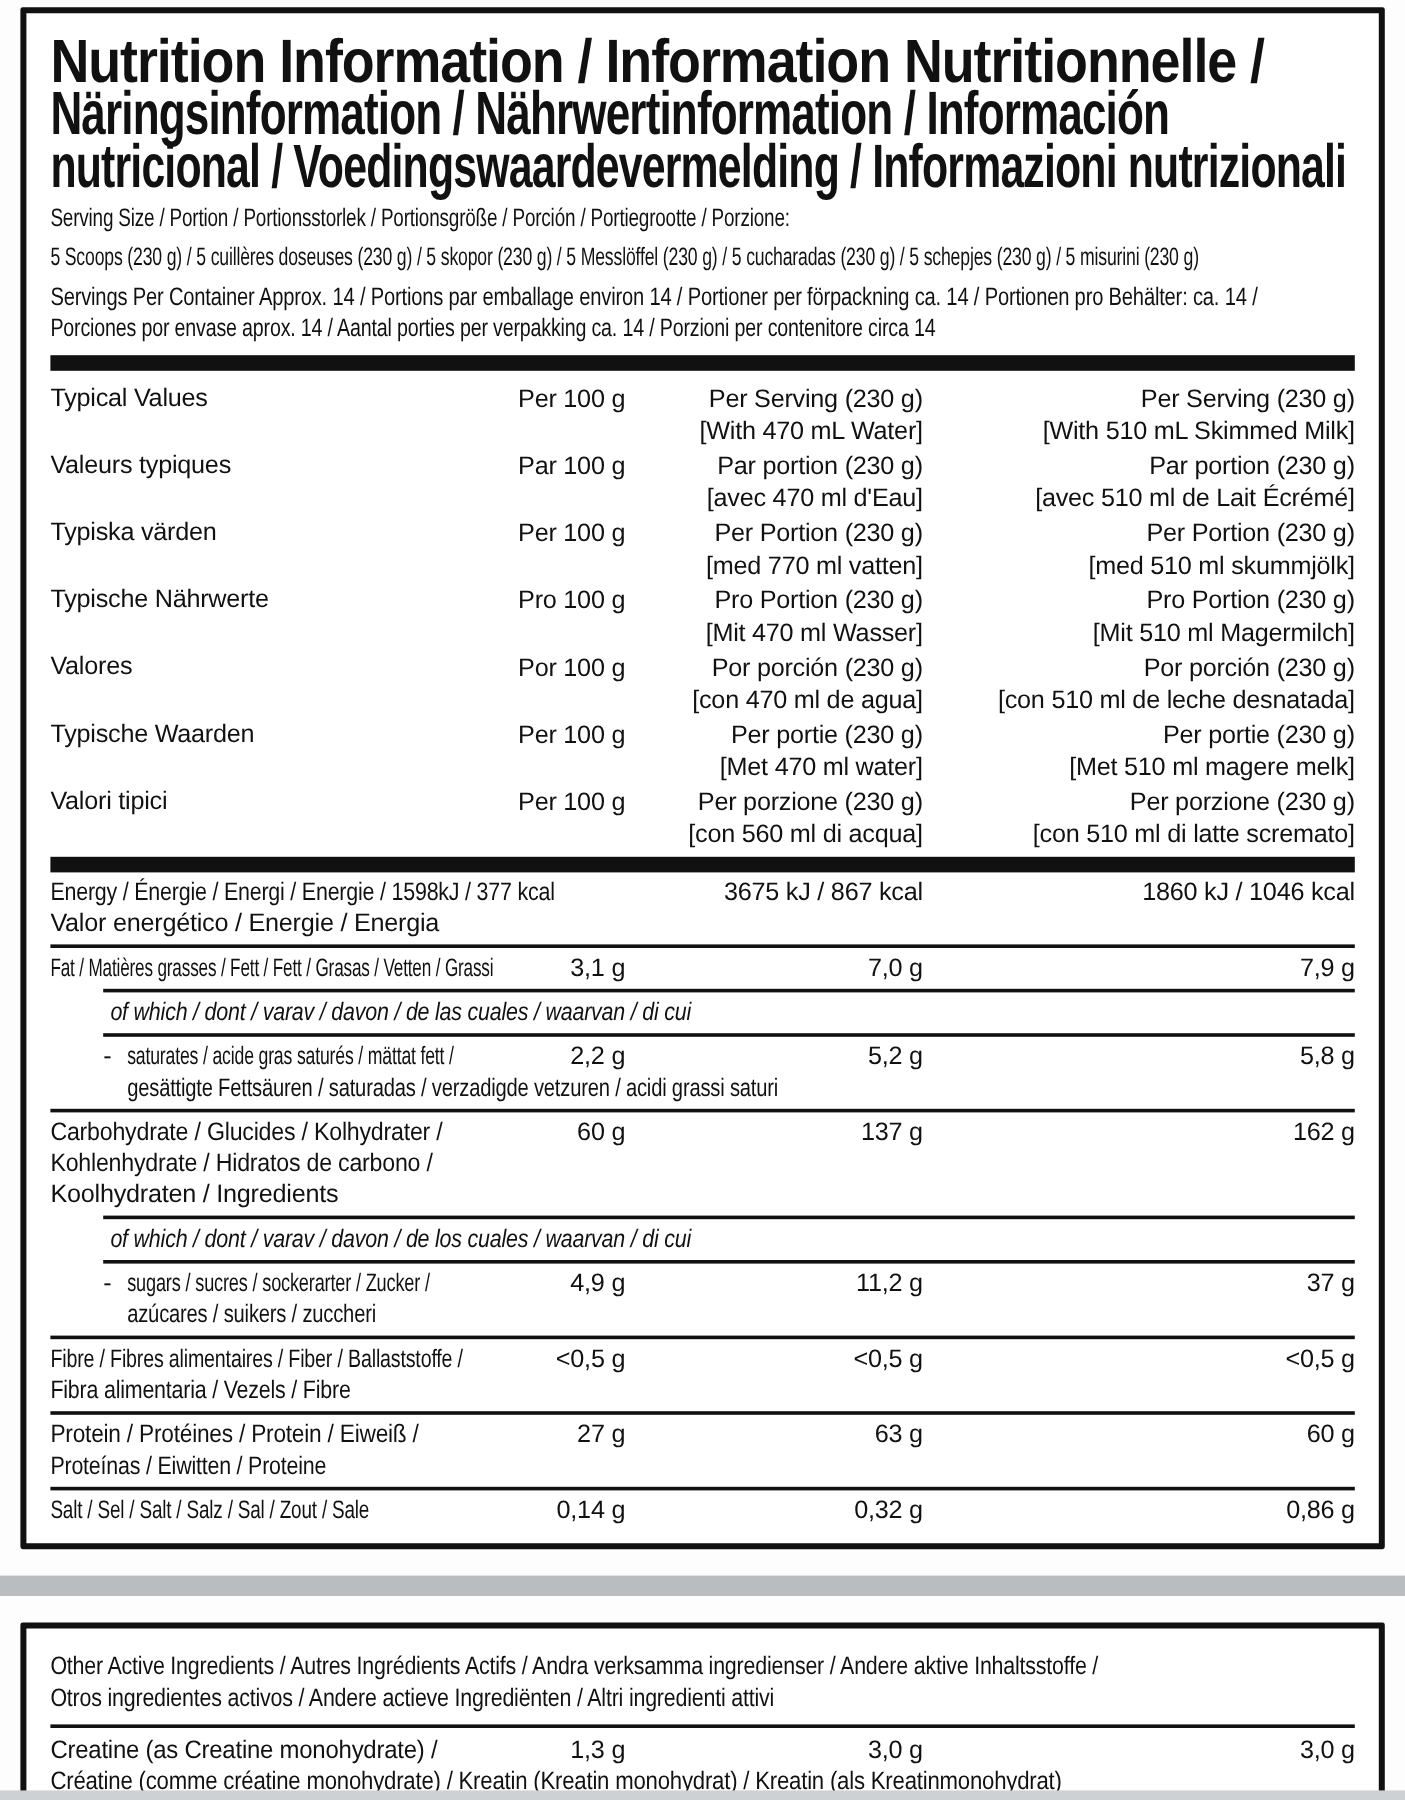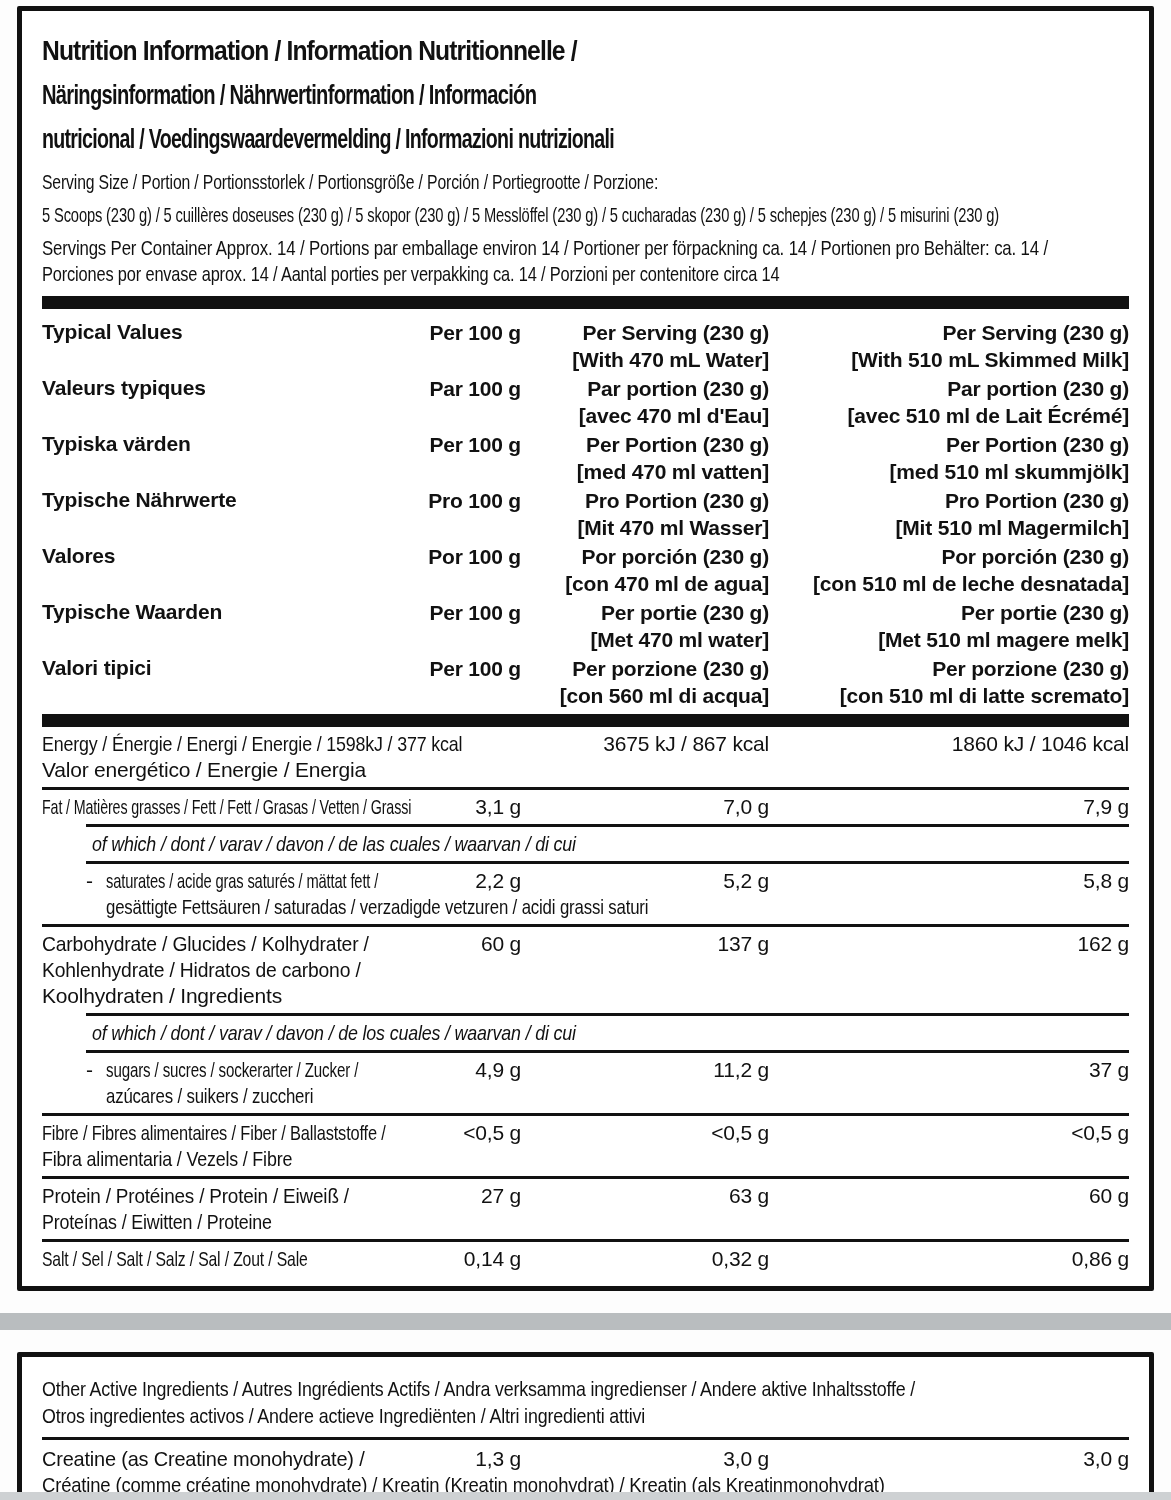--- a/index.html
+++ b/index.html
@@ -22,31 +22,31 @@
     background:#fff;
     padding:18px 20px 10px 20px;
   }
   
   .cx { display:inline-block; white-space:nowrap; transform-origin:0 50%; }
   .cx68{transform:scaleX(.68)} .cx70{transform:scaleX(.70)} .cx72{transform:scaleX(.72)}
   .cx75{transform:scaleX(.75)} .cx78{transform:scaleX(.78)} .cx80{transform:scaleX(.80)}
   .cx85{transform:scaleX(.85)} .cx88{transform:scaleX(.88)} .cx90{transform:scaleX(.90)}
   .cx92{transform:scaleX(.92)} .cx95{transform:scaleX(.95)}
 
-  .title { font-weight:bold; font-size:28px; line-height:44px; letter-spacing:-1px; margin-bottom:8px; }
+  .title { font-weight:bold; font-size:51px; line-height:44px; letter-spacing:-1px; margin-bottom:8px; }
   .title div { height:44px; }
 
   .sline { margin-top:7px; }
 
   .bar { height:13px; background:#111; }
   .bar.b1 { margin:9px 0 10px 0; }
   .bar.b2 { margin:4px 0 0 0; }
 
   
-  .hrow { position:relative; min-height:55px; margin-bottom:1px; font-weight:bold; }
+  .hrow { position:relative; min-height:55px; margin-bottom:1px; font-weight:normal; }
   .hcell { position:absolute; top:0; text-align:right; line-height:27px; }
   .h100 { right:608px; }
   .hwater { right:360px; }
   .hmilk { right:0; }
 
   
   .row { position:relative; padding:4px 0; }
   .row .ln { line-height:26px; }
   .row .cont { padding-left:20px; }
   .val { position:absolute; top:4px; white-space:nowrap;text-align:center; }
@@ -114,21 +114,21 @@
         <span class="hcell hmilk">
           <div>Par portion (230 g)</div>
           <div>[avec 510 ml de Lait Écrémé]</div>
         </span>
       </div>
       <div class="hrow">
         <span>Typiska värden</span>
         <span class="hcell h100">Per 100 g</span>
         <span class="hcell hwater">
           <div>Per Portion (230 g)</div>
-          <div>[med 470 ml vatten]</div>
+          <div>[med 770 ml vatten]</div>
         </span>
         <span class="hcell hmilk">
           <div>Per Portion (230 g)</div>
           <div>[med 510 ml skummjölk]</div>
         </span>
       </div>
       <div class="hrow">
         <span>Typische Nährwerte</span>
         <span class="hcell h100">Pro 100 g</span>
         <span class="hcell hwater">

